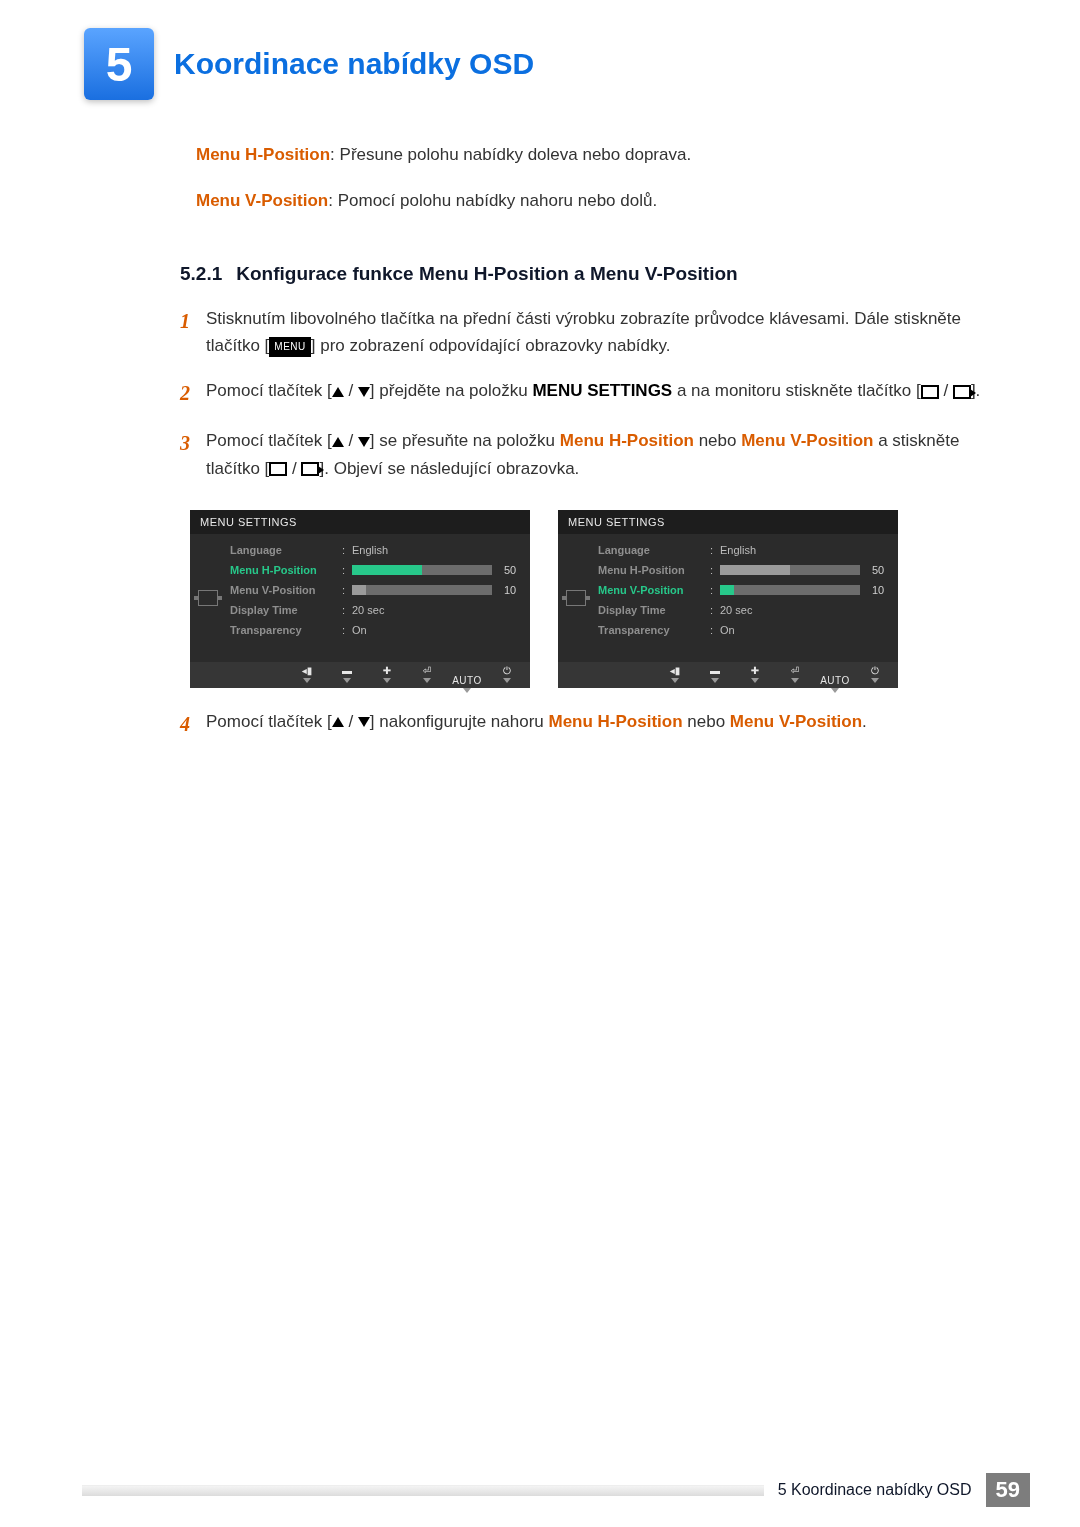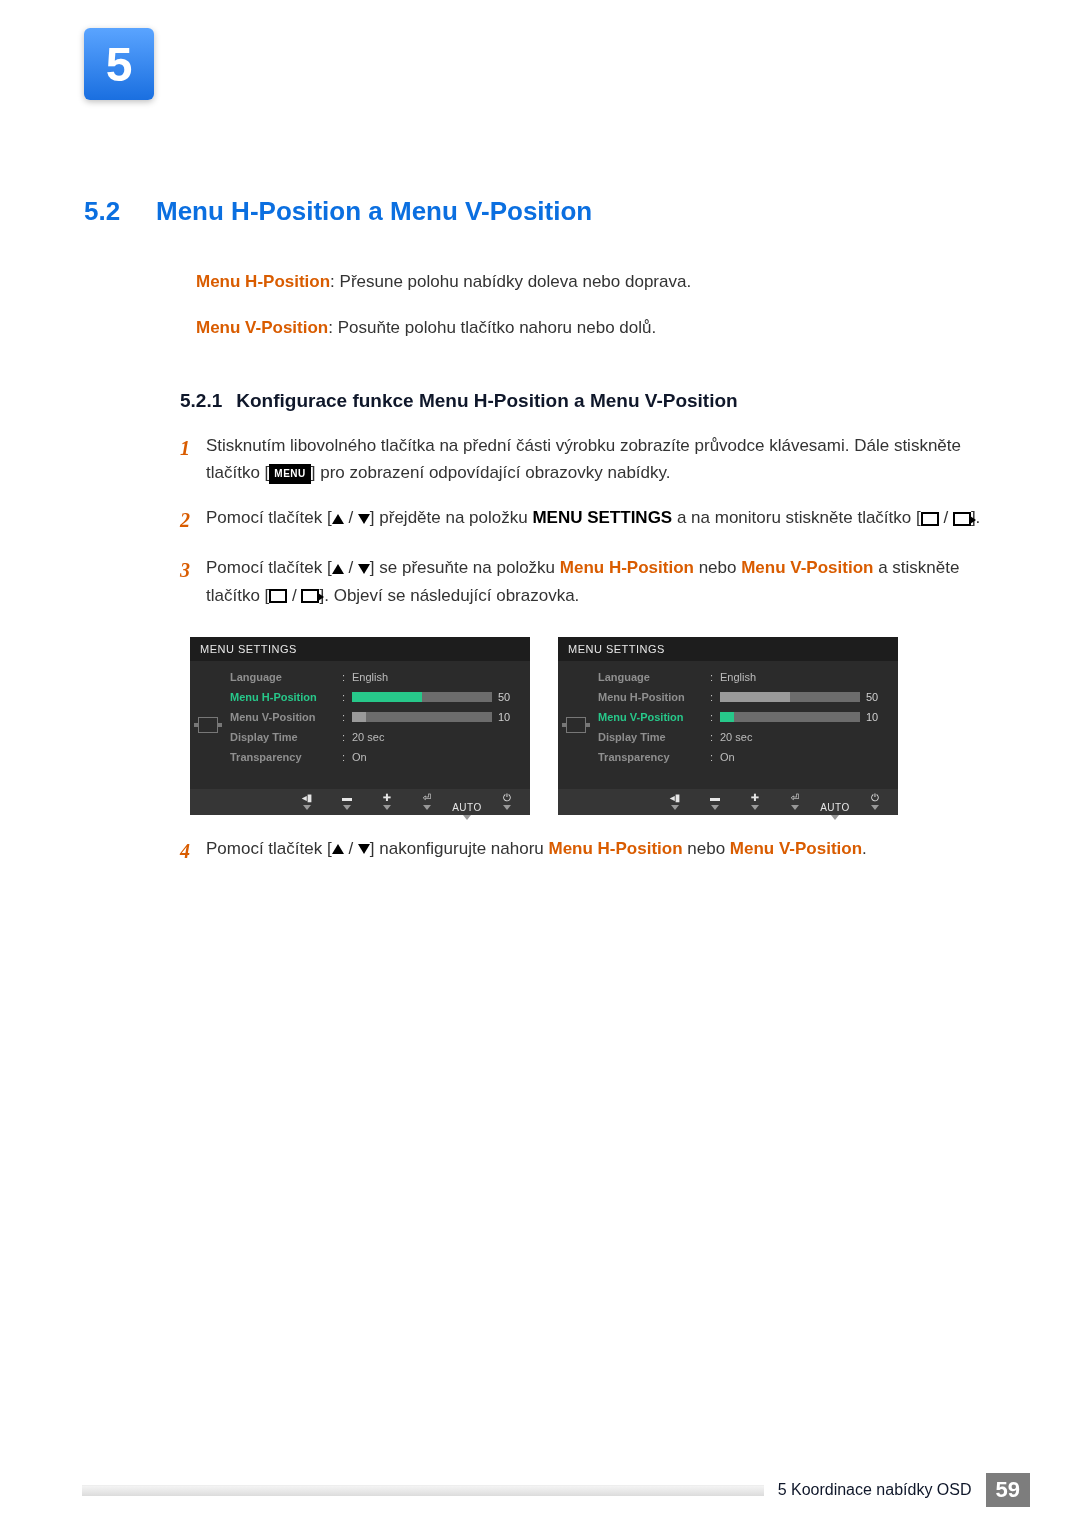--- a/index.html
+++ b/index.html
@@ -70,21 +70,21 @@
     min-width: 26px;
     display: inline-block;
     font-family: Georgia, serif;
   }
   .step-text { flex: 1; }
   .menu-chip {
     display: inline-block;
     background: #000;
     color: #fff;
     font-size: 10px;
-    font-weight: bold;
+    font-weight: normal;
     padding: 2px 5px;
     vertical-align: middle;
     letter-spacing: 0.5px;
   }
   .icon-tri-up {
     display: inline-block;
     width: 0; height: 0;
     border-left: 6px solid transparent;
     border-right: 6px solid transparent;
     border-bottom: 10px solid #000;
@@ -185,21 +185,21 @@
     height: 10px;
     background: #6c6c6c;
     position: relative;
   }
   .osd-bar.green .osd-fill { background: #27c88a; }
   .osd-fill {
     position: absolute;
     left: 0; top: 0; bottom: 0;
     background: #9a9a9a;
   }
-  .osd-slider .val { color: #cfcfcf; width: 24px; text-align: left; }
+  .osd-slider .val { color: #cfcfcf; width: 24px; text-align: center; }
   .osd-footer {
     height: 26px;
     background: #363636;
     display: flex;
     justify-content: flex-end;
     align-items: center;
     gap: 14px;
     padding: 0 10px;
     position: relative;
   }
@@ -255,33 +255,30 @@
     padding: 4px 10px;
   }
 </style>
 </head>
 <body>
 
 <div class="page">
 
   <div class="chapter-head">
     <div class="chapter-badge">5</div>
+    <div class="chapter-title">Koordinace nabídky OSD</div>
   </div>
 
-  <div class="section-heading">
-    <span class="section-number">5.2</span>
-    <span>Menu H-Position a Menu V-Position</span>
-  </div>
 
   <div class="body-block">
     <p>
       <span class="highlight">Menu H-Position</span><span>: Přesune polohu nabídky doleva nebo doprava.</span>
     </p>
     <p>
-      <span class="highlight">Menu V-Position</span><span>: Posuňte polohu tlačítko nahoru nebo dolů.</span>
+      <span class="highlight">Menu V-Position</span><span>: Pomocí polohu nabídky nahoru nebo dolů.</span>
     </p>
   </div>
 
   <div class="subheading">
     <span>5.2.1</span>
     <span>Konfigurace funkce Menu H-Position a Menu V-Position</span>
   </div>
 
   <ol class="steps">
     <li>

